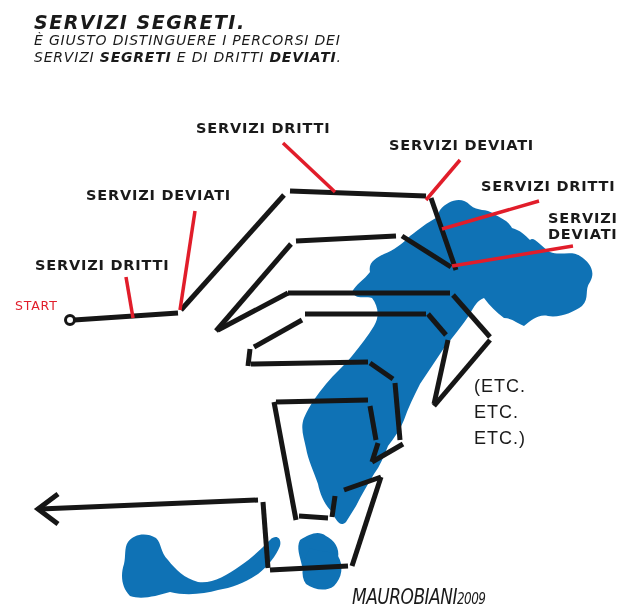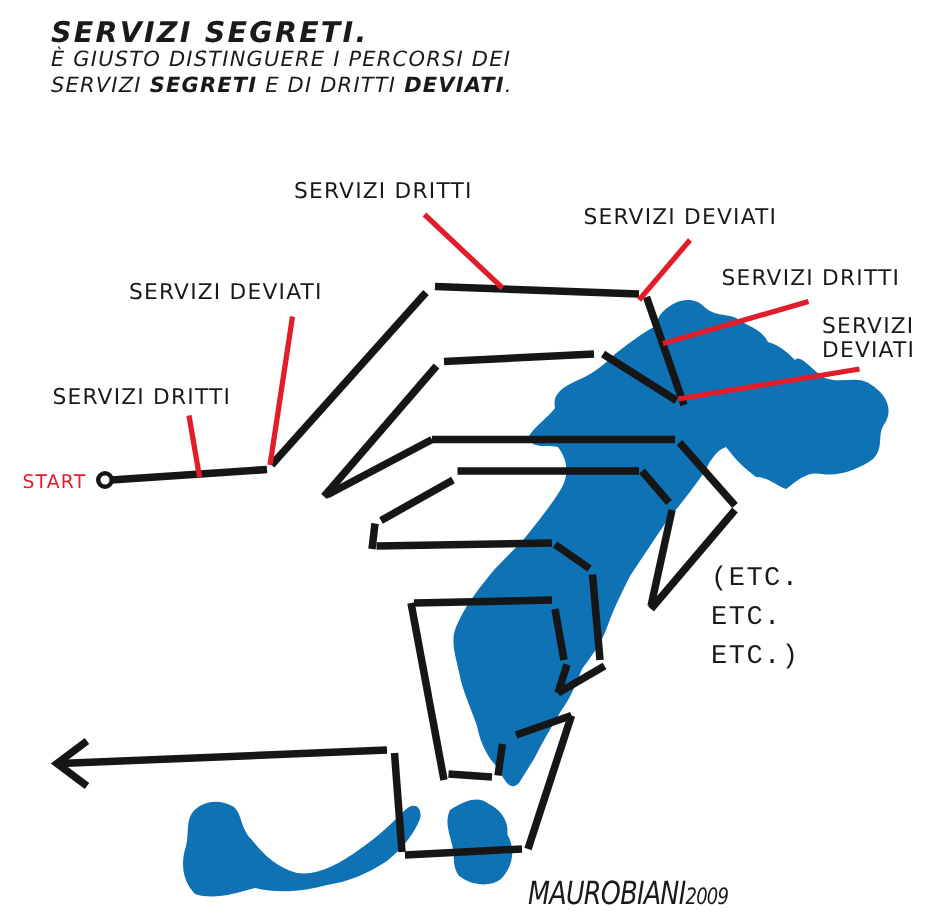--- a/index.html
+++ b/index.html
@@ -2,23 +2,23 @@
 <html><head>
   <meta charset="utf-8">
   <style>
     html, body { margin: 0; padding: 0; background: #ffffff; }
     body { width: 630px; height: 616px; position: relative; overflow: hidden; font-family: "DejaVu Sans", sans-serif; }
     .title-block { position: absolute; left: 34px; top: 12px; color: #1a1a1a; }
     .title { font-family: "DejaVu Sans", sans-serif; font-weight: bold; font-style: italic; font-size: 19px; letter-spacing: 1.5px; line-height: 20px; }
     .subtitle { font-family: "DejaVu Sans", sans-serif; font-size: 14px; letter-spacing: 0.8px; line-height: 17px; font-style: italic; }
     .subtitle b { font-weight: bold; }
     svg#art { position: absolute; left: 0; top: 0; }
-    .lbl { position: absolute; font-family: "DejaVu Sans", sans-serif; font-size: 14.5px; letter-spacing: 0.8px; color: #1a1a1a; white-space: nowrap; line-height: 16px; }
-    .start { position: absolute; left: 15px; top: 313px; color: #e11d2a; font-size: 12.5px; letter-spacing: 0.8px; font-family: "DejaVu Sans", sans-serif; }
-    .etc { position: absolute; left: 474px; top: 373px; font-size: 18px; line-height: 26px; letter-spacing: 1px; color: #1a1a1a; font-family: Liberation Mono, monospace; }
+    .lbl { position: absolute; font-family: "DejaVu Sans", sans-serif; font-size: 14.5px; letter-spacing: 0.8px; color: #1a1a1a; white-space: nowrap; line-height: 16px; font-weight: bold; }
+    .start { position: absolute; left: 15px; top: 298px; color: #e11d2a; font-size: 12.5px; letter-spacing: 0.8px; font-family: "DejaVu Sans", sans-serif; }
+    .etc { position: absolute; left: 474px; top: 373px; font-size: 18px; line-height: 26px; letter-spacing: 1px; color: #1a1a1a; font-family: Liberation Sans, sans-serif; }
     .sig { position: absolute; left: 352px; top: 584px; font-family: "DejaVu Sans", sans-serif; font-style: italic; font-size: 17px; letter-spacing: -0.5px; color: #1a1a1a; transform: scaleY(1.25); transform-origin: left top; }
     .sig small { font-size: 12px; }
   </style>
 </head>
 <body>
 
 <div class="title-block">
   <div class="title">SERVIZI SEGRETI.</div>
   <div class="subtitle">È GIUSTO DISTINGUERE I PERCORSI DEI</div>
   <div class="subtitle"><span>SERVIZI </span><b>SEGRETI</b><span> E DI DRITTI </span><b>DEVIATI</b><span>.</span></div>

